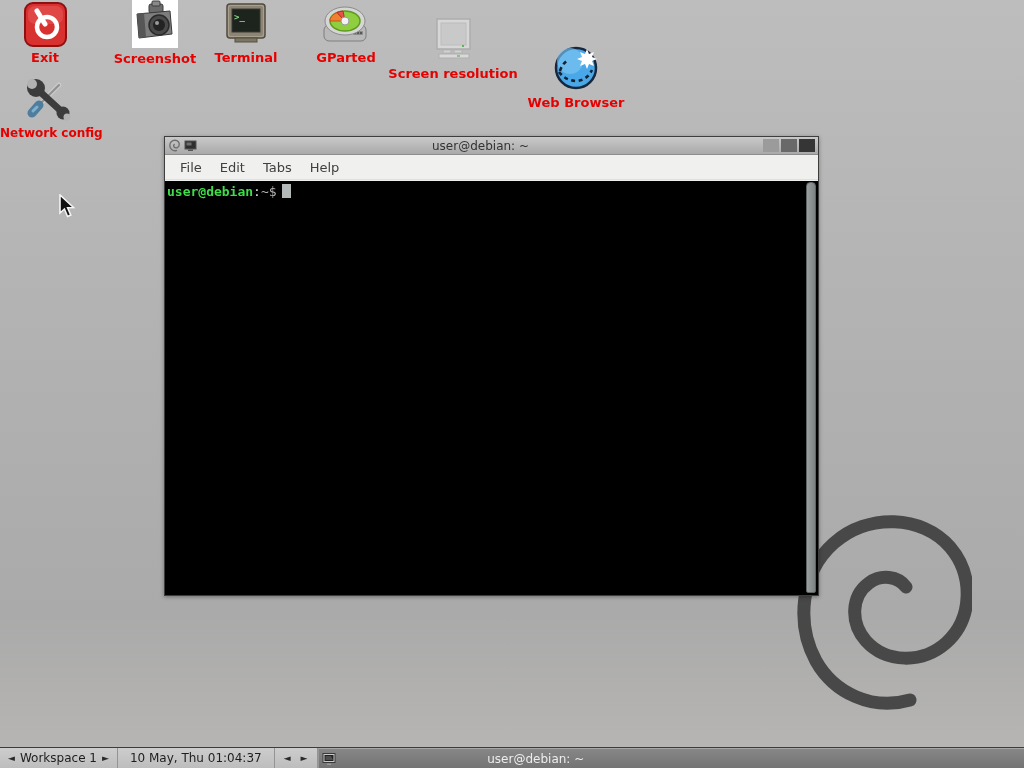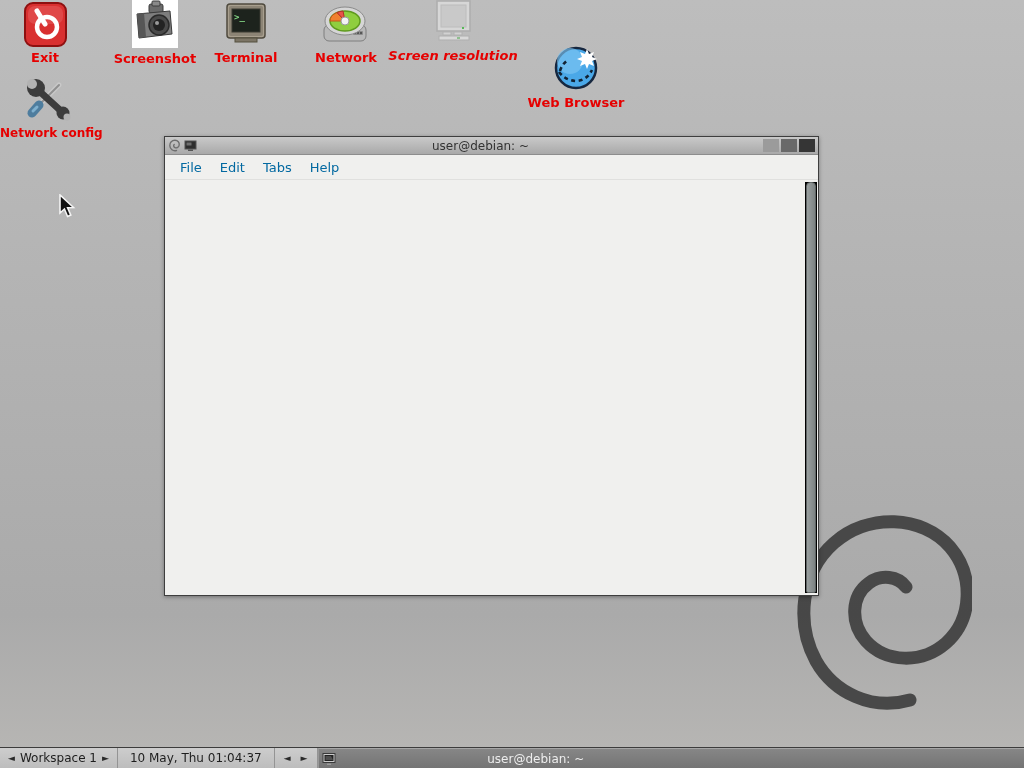--- a/index.html
+++ b/index.html
@@ -36,21 +36,21 @@
   .tb-icon { width:13px; height:13px; margin-right:3px; flex:0 0 auto; }
   .tb-title { flex:1; text-align:center; font-size:12px; color:#333; line-height:18px; }
   .tb-btn { width:16px; height:13px; margin-left:2px; flex:0 0 auto; }
   .tb-btn.min { background:#9b9b9b; }
   .tb-btn.max { background:#696969; }
   .tb-btn.close { background:#353535; }
 
   .menubar {
     height:25px; background:#f0f0ee; border-bottom:1px solid #e0e0de;
     display:flex; align-items:center; padding-left:6px;
-    font-size:13px; color:#0369a1;
+    font-size:13px; color:#404040;
   }
   .menu-item { padding:3px 9px; }
 
   .term {
     position:absolute; left:0; top:44px; right:0; bottom:0;
     background:#000; padding:3px 2px;
     font-family:"DejaVu Sans Mono", monospace; font-size:13px; font-weight:bold;
     line-height:15px; white-space:pre;
   }
   .p-user { color:#3fdd4a; }
@@ -144,24 +144,24 @@
     <rect x="31" y="28" width="10" height="4" rx="1" fill="#8b8b8b"></rect>
     <circle cx="33" cy="30" r="1" fill="#444"></circle>
       <circle cx="36" cy="30" r="1" fill="#444"></circle>
       <circle cx="39" cy="30" r="1" fill="#444"></circle>
     <ellipse cx="23" cy="18" rx="20" ry="14" fill="#d6d6d6" stroke="#8a8a8a"></ellipse>
     <ellipse cx="23" cy="18" rx="15" ry="10" fill="#8fce3f" stroke="#5f9a1e" stroke-width="1.5"></ellipse>
     <path d="M 23,18 L 8,18 A 15,10 0 0 1 15,9.5 Z" fill="#f08030" stroke="#c05818"></path>
     <path d="M 23,18 L 15,9.5 A 15,10 0 0 1 21,8 Z" fill="#e8524a" stroke="#b03028"></path>
     <circle cx="23" cy="18" r="4" fill="#f2f2f2" stroke="#9a9a9a"></circle>
   </svg>
-  <div class="lbl">Network</div>
-</div>
-
-<div class="dicon" style="left:388px; top:0; width:130px;font-style:italic;">
+  <div class="lbl">GParted</div>
+</div>
+
+<div class="dicon" style="left:388px; top:18px; width:130px;">
   <svg class="ic" width="48" height="45" viewBox="0 0 48 45">
     <rect x="8" y="1" width="33" height="30" fill="#d7d7d7" stroke="#adadad" stroke-width="1.5"></rect>
     <rect x="12" y="5" width="25" height="22" fill="#c9c9c9" stroke="#bcbcbc"></rect>
     <rect x="33" y="27" width="2" height="2" fill="#57b857"></rect>
     <rect x="14" y="32" width="8" height="3" fill="#d2d2d2" stroke="#b2b2b2"></rect>
     <rect x="25" y="32" width="8" height="3" fill="#d2d2d2" stroke="#b2b2b2"></rect>
     <rect x="10" y="36" width="30" height="4" fill="#d9d9d9" stroke="#afafaf"></rect>
     <rect x="28" y="37" width="3" height="2" fill="#8fbf8f"></rect>
   </svg>
   <div class="lbl">Screen resolution</div>
@@ -209,20 +209,21 @@
     <div class="tb-btn close"></div>
   </div>
 
   <div class="menubar">
     <span class="menu-item">File</span>
     <span class="menu-item">Edit</span>
     <span class="menu-item">Tabs</span>
     <span class="menu-item">Help</span>
   </div>
 
+  <div class="term"><span class="p-user">user@debian</span><span class="p-sep">:</span><span class="p-path">~</span><span class="p-sym">$</span><span class="cursor-block"></span></div>
 
   <div class="term-scrollbar">
     <div class="thumb"></div>
   </div>
 </div>
 
 <div class="taskbar">
   <div class="tb-seg pager">
     <span class="arr">◄</span>
     <span>Workspace 1</span>

